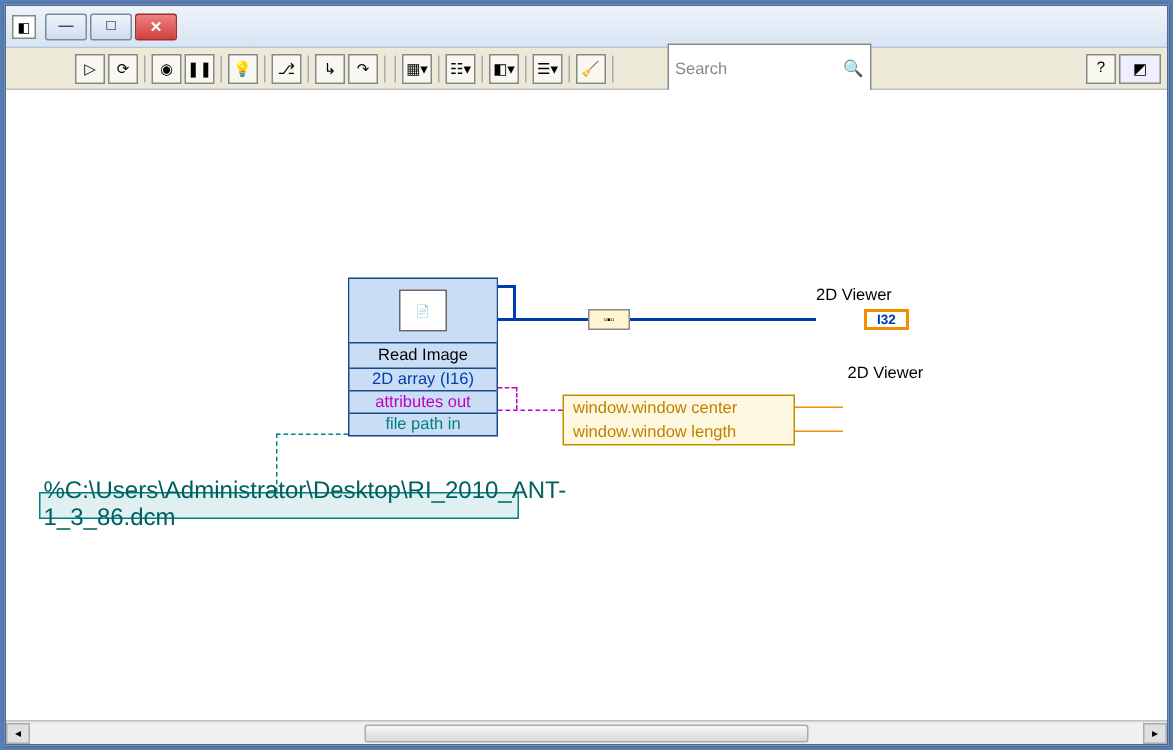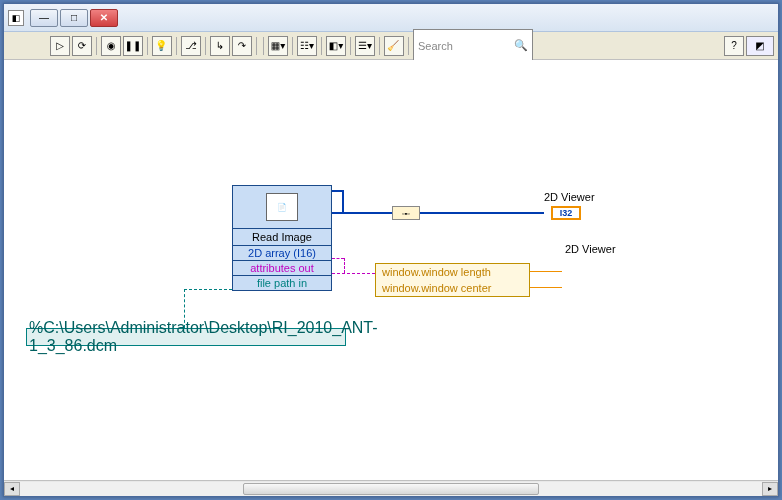--- a/index.html
+++ b/index.html
@@ -11,34 +11,34 @@
 .win-btns { display: flex; gap: 2px; }
 .win-btn { width: 28px; height: 18px; border: 1px solid #7a8aa0; border-radius: 2px; background: linear-gradient(#f0f4fa, #d0dcee); display: flex; align-items: center; justify-content: center; font-size: 10px; cursor: pointer; }
 .win-btn.close { background: linear-gradient(#f08080, #d04040); color: #fff; border-color: #a03030; font-weight: bold; }
 .menubar { height: 20px; background: #f0f0f0; display: flex; align-items: center; padding: 0 6px; border-bottom: 1px solid #d0d0d0; }
 .menu-item { padding: 2px 8px; cursor: pointer; }
 .toolbar { height: 28px; background: #ece9d8; display: flex; align-items: center; padding: 0 4px; gap: 2px; border-bottom: 1px solid #c0c0c0; }
 .toolbar-spacer { width: 40px; }
 .tb-btn { width: 20px; height: 20px; border: 1px solid #888; background: #f8f8f0; display: flex; align-items: center; justify-content: center; font-size: 10px; cursor: pointer; }
 .tb-sep { width: 1px; height: 18px; background: #aaa; margin: 0 2px; }
 .font-select { height: 20px; border: 1px solid #888; background: #fff; padding: 0 4px; display: flex; align-items: center; min-width: 130px; justify-content: space-between; }
-.search-box { height: 20px; border: 1px solid #888; background: #fff; padding: 16px 4px; display: flex; align-items: center; width: 120px; color: #888; justify-content: space-between; }
+.search-box { height: 20px; border: 1px solid #888; background: #fff; padding: 16px 4px; display: flex; align-items: center; width: 136px; color: #888; justify-content: space-between; margin-left: 32px; }
 .right-tools { margin-left: auto; display: flex; gap: 2px; align-items: center; }
 .canvas { flex: 1; background: #fff; position: relative; overflow: hidden; }
 .node { position: absolute; }
 .read-image { left: 228px; top: 125px; width: 100px; background: #c9ddf5; border: 1px solid #1a4a8a; }
 .read-image-header { height: 42px; background: #c9ddf5; display: flex; align-items: center; justify-content: center; position: relative; }
 .read-image-icon { width: 32px; height: 28px; background: #fff; border: 1px solid #666; display: flex; align-items: center; justify-content: center; font-size: 8px; }
 .read-image-title { text-align: center; padding: 2px 0; font-size: 11px; color: #000; border-top: 1px solid #1a4a8a; }
 .read-image-row { padding: 1px 4px; font-size: 11px; border-top: 1px solid #1a4a8a; text-align: center; }
 .row-blue { color: #003cb0; }
 .row-magenta { color: #c000c0; }
 .row-teal { color: #008080; }
 .viewer-label { position: absolute; font-size: 11px; color: #000; }
-.i32-node { position: absolute; left: 547px; top: 146px; width: 30px; height: 14px; border: 2px solid #f09000; background: #fff; color: #003cb0; font-size: 9px; font-weight: bold; display: flex; align-items: center; justify-content: center; }
+.i32-node { position: absolute; left: 572px; top: 146px; width: 30px; height: 14px; border: 2px solid #f09000; background: #fff; color: #003cb0; font-size: 9px; font-weight: bold; display: flex; align-items: center; justify-content: center; }
 .small-node { position: absolute; left: 388px; top: 146px; width: 28px; height: 14px; border: 1px solid #888; background: #fff4d0; display: flex; align-items: center; justify-content: center; font-size: 7px; }
 .unbundle { position: absolute; left: 371px; top: 203px; width: 155px; border: 1px solid #c09000; background: #fff8e0; }
 .unbundle-row { padding: 2px 6px; font-size: 11px; color: #c08000; }
 .cluster-box { position: absolute; left: 558px; top: 195px; width: 100px; border: 1px solid #c09000; background: #fff8e0; }
 .cluster-header { height: 6px; background: #fff0c0; border-bottom: 1px solid #c09000; display:flex; }
 .cluster-row { padding: 2px 6px; font-size: 11px; color: #c08000; display: flex; align-items: center; }
 .cluster-tri { width: 0; height: 0; border-top: 4px solid transparent; border-bottom: 4px solid transparent; border-left: 6px solid #c08000; margin-right: 3px; }
 .filepath-box { position: absolute; left: 22px; top: 268px; width: 320px; height: 18px; border: 1px solid #008080; background: #e0f0f0; color: #006060; font-size: 16px; display: flex; align-items: center; padding: 0 2px; }
 .wire { position: absolute; }
 .wire-blue { border-color: #003cb0; }
@@ -121,22 +121,22 @@
 
     <div class="i32-node">
         <span>I32</span>
       </div>
 
     <div class="small-node">▫▪▫</div>
 
     <div class="viewer-label" style="left:561px; top:183px;">2D Viewer</div>
 
     <div class="unbundle">
+      <div class="unbundle-row">window.window center</div>
       <div class="unbundle-row">window.window length</div>
-      <div class="unbundle-row">window.window center</div>
     </div>
 
 
     <div class="filepath-box">
         <span>%C:\Users\Administrator\Desktop\RI_2010_ANT-1_3_86.dcm</span>
       </div>
 
     <div class="wire wire-h-thick wire-blue" style="left:328px; top:152px; width:60px;"></div>
 
     <div class="wire wire-h-thick wire-blue" style="left:416px; top:152px; width:124px;"></div>

